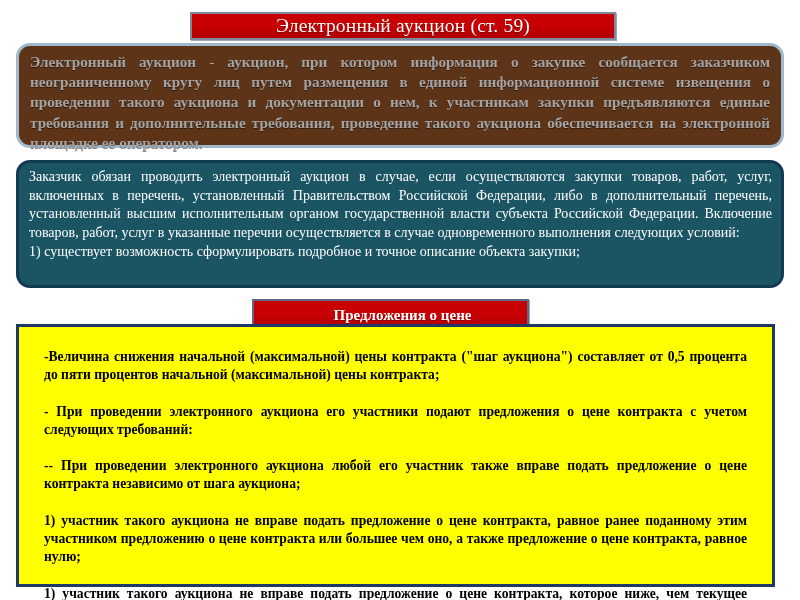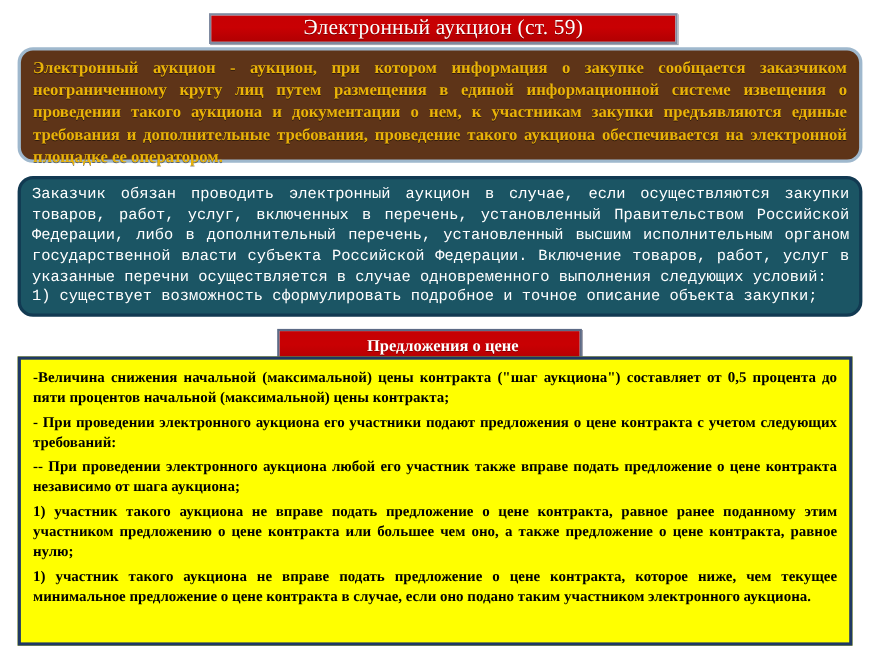--- a/index.html
+++ b/index.html
@@ -74,42 +74,41 @@
     width: 768px;
     height: 105px;
     box-sizing: border-box;
     background: #5e3418;
     border: 3px solid #9fb8cd;
     border-radius: 14px;
     padding: 6px 11px 5px 11px;
   }
   .brown-box p {
     margin: 0;
-    color: #eab308;
+    color: #a3a3a3;
     font-size: 15.2px;
     font-weight: bold;
     line-height: 1.33;
     text-align: justify;
     text-align-last: left;
     text-shadow: 0 1px 0 rgba(0,0,0,0.5);
   }
 
   
   .blue-box {
     position: absolute;
     left: 16px;
     top: 160px;
     width: 768px;
     height: 128px;
     box-sizing: border-box;
     background: #1b5564;
     border: 3px solid #123a52;
     border-radius: 14px;
     padding: 5px 9px 4px 10px;
-    font-family: Liberation Mono, monospace;
   }
   .blue-box p {
     margin: 0;
     color: #ffffff;
     font-size: 14px;
     font-weight: normal;
     line-height: 1.335;
     text-align: justify;
     text-align-last: left;
   }
@@ -127,21 +126,21 @@
     left: 16px;
     top: 324px;
     width: 759px;
     height: 263px;
     box-sizing: border-box;
     background: #ffff00;
     border: 3px solid #1f3864;
     padding: 3px 7px 3px 7px;
   }
   .yellow-box p {
-    margin: 4px;
+    margin: 18px;
     color: #000000;
     font-size: 13.6px;
     font-weight: bold;
     line-height: 1.345;
   }
   .yellow-box p.just {
     text-align: justify;
     text-align-last: left;
   }
 </style>

